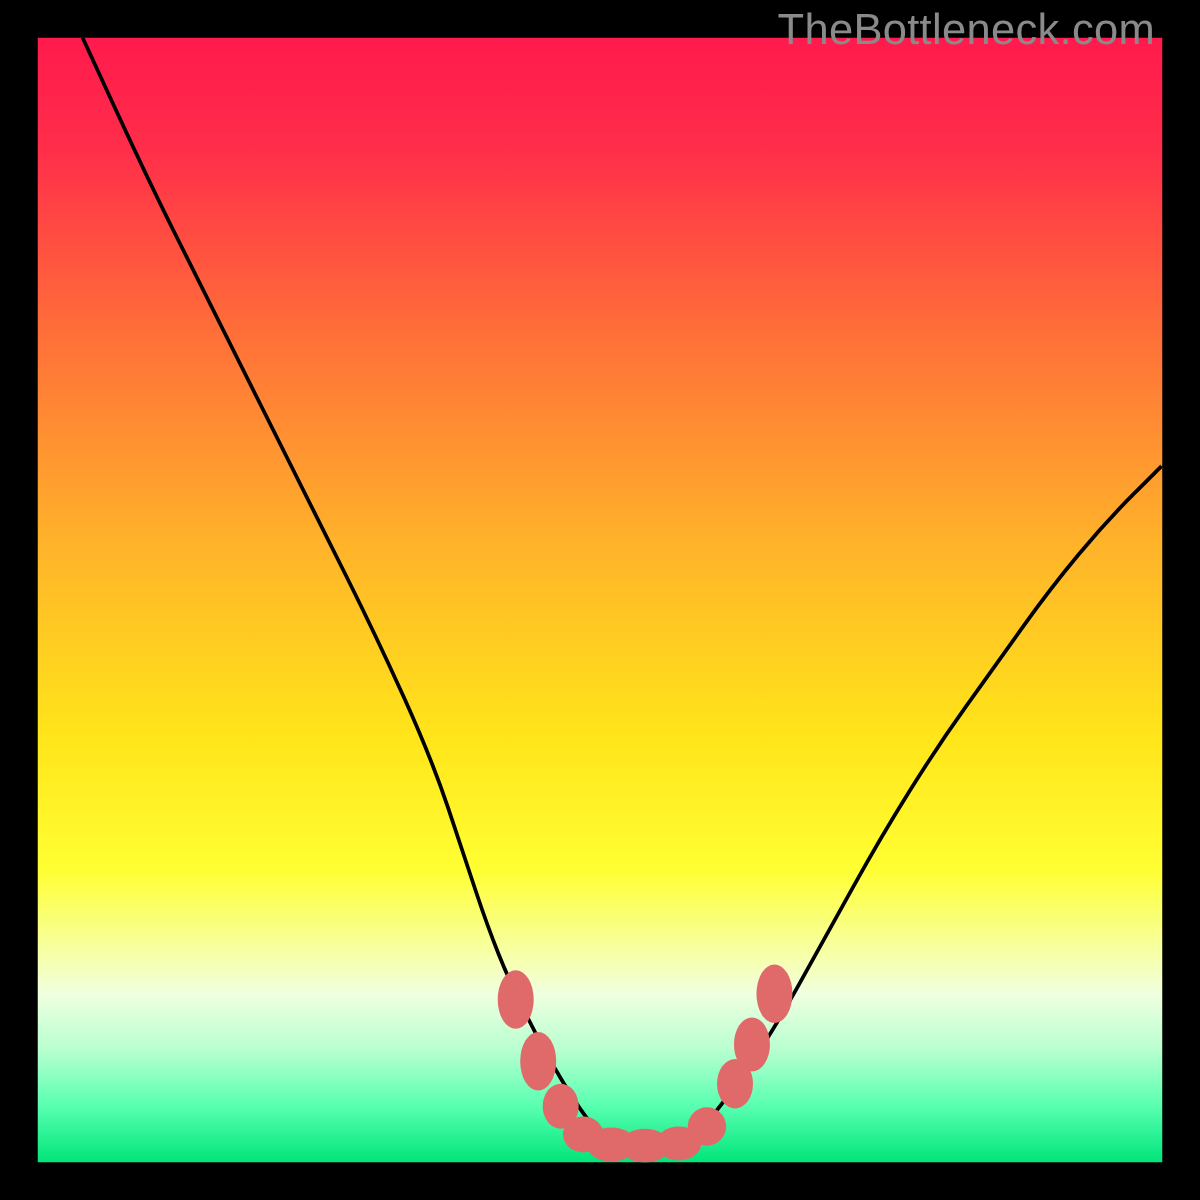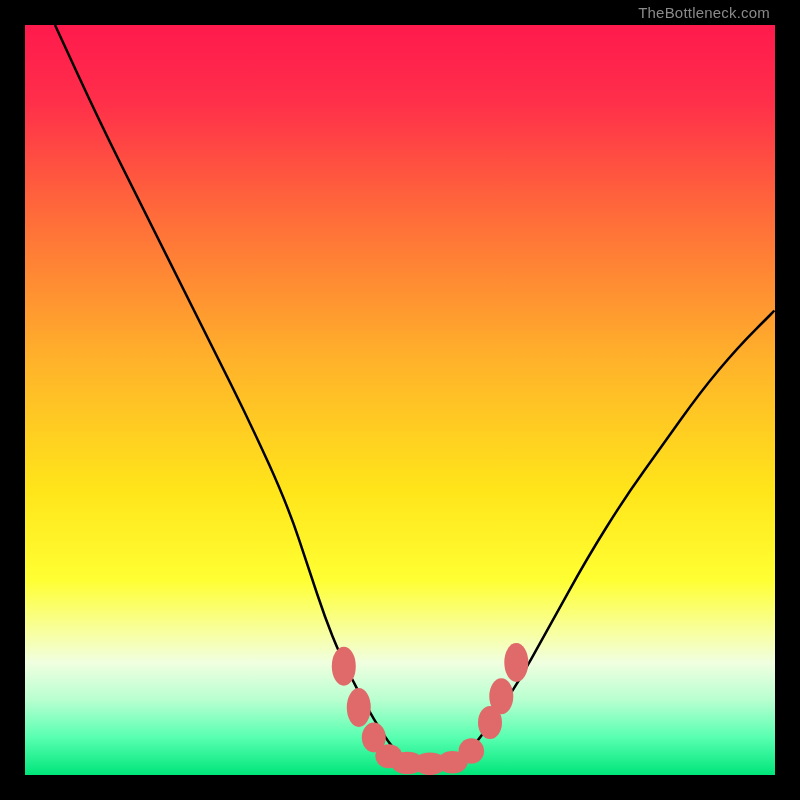--- a/index.html
+++ b/index.html
@@ -31,21 +31,21 @@
     top: 0;
     width: 750px;
     height: 750px;
     pointer-events: none;
   }
   .watermark {
     position: absolute;
     top: 4px;
     right: 30px;
     font-family: Arial, Helvetica, sans-serif;
-    font-size: 15px;
+    font-size: 29px;
     color: #8a8a8a;
     letter-spacing: 0.2px;
     text-align: right;
   }
 </style>
 </head>
 <body>
 
 <div class="frame">
   <svg class="gradient" viewBox="0 0 750 750" preserveAspectRatio="none">

